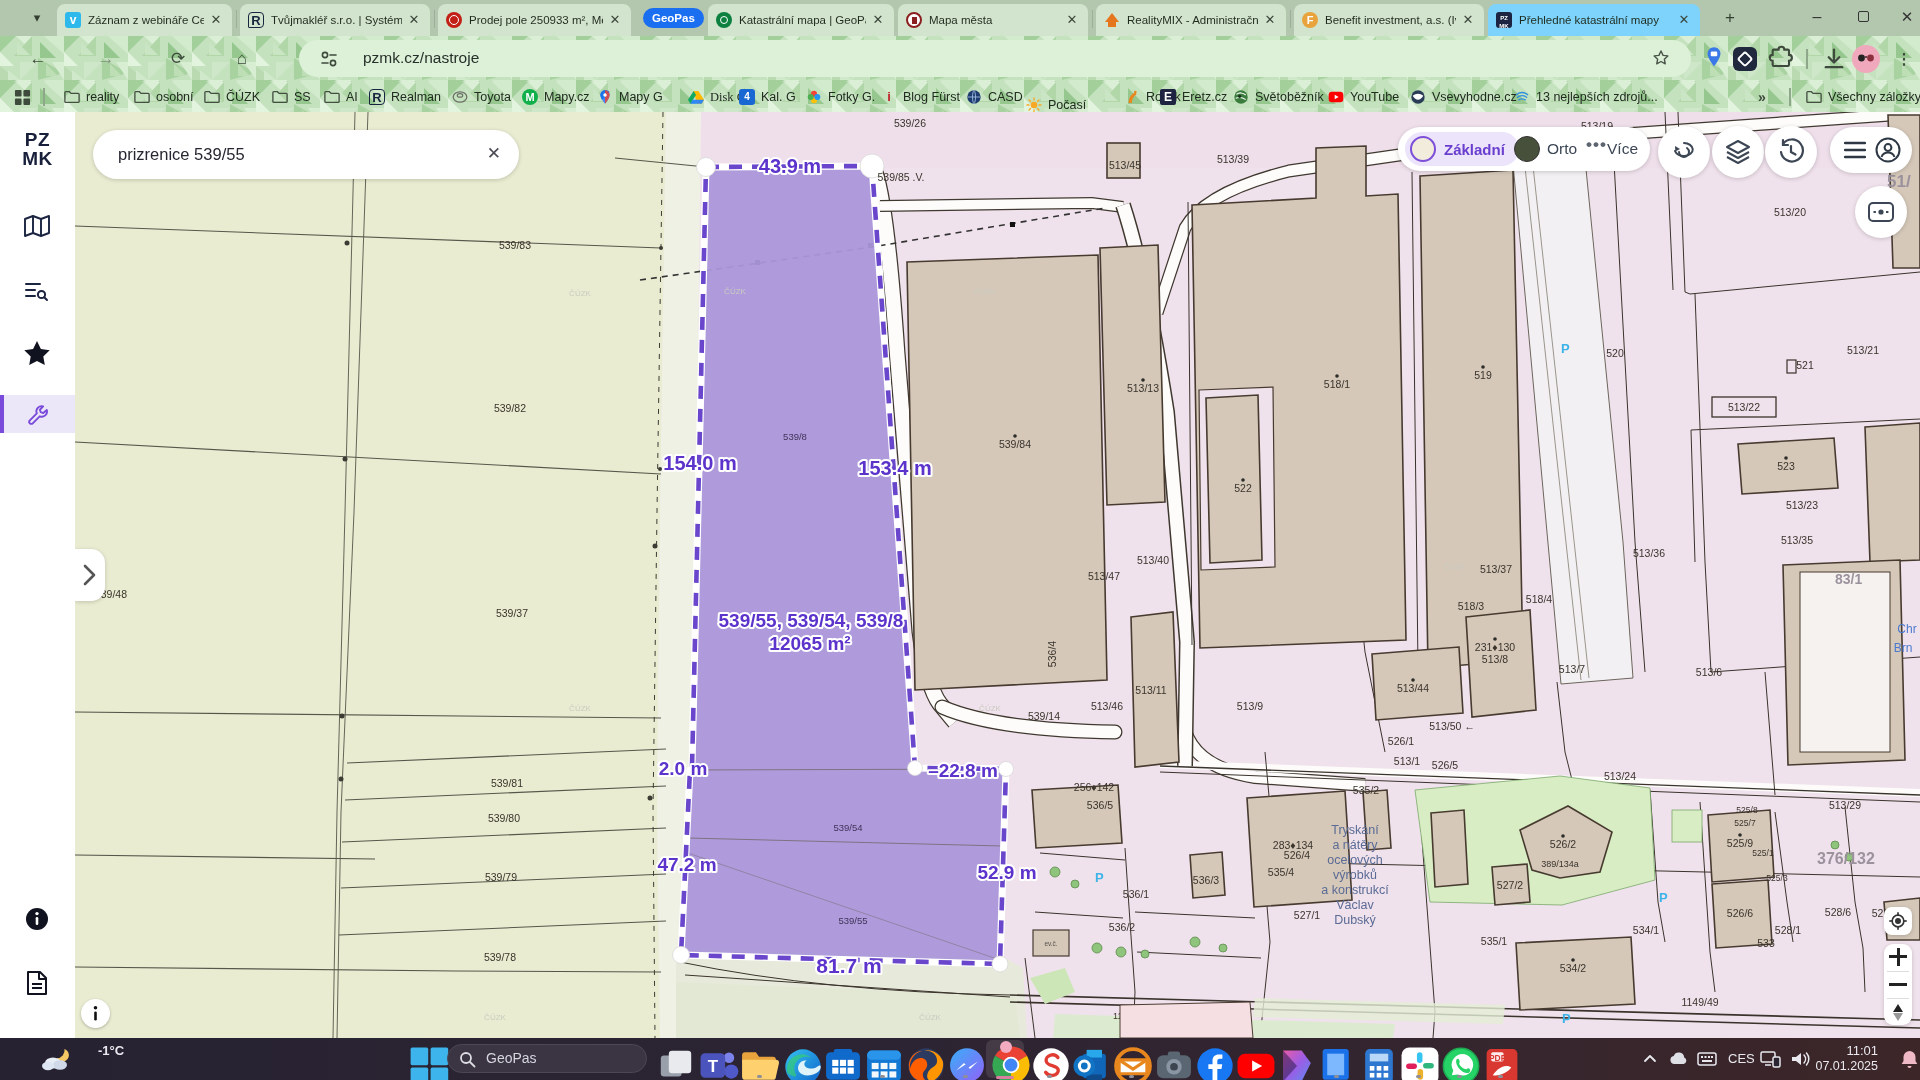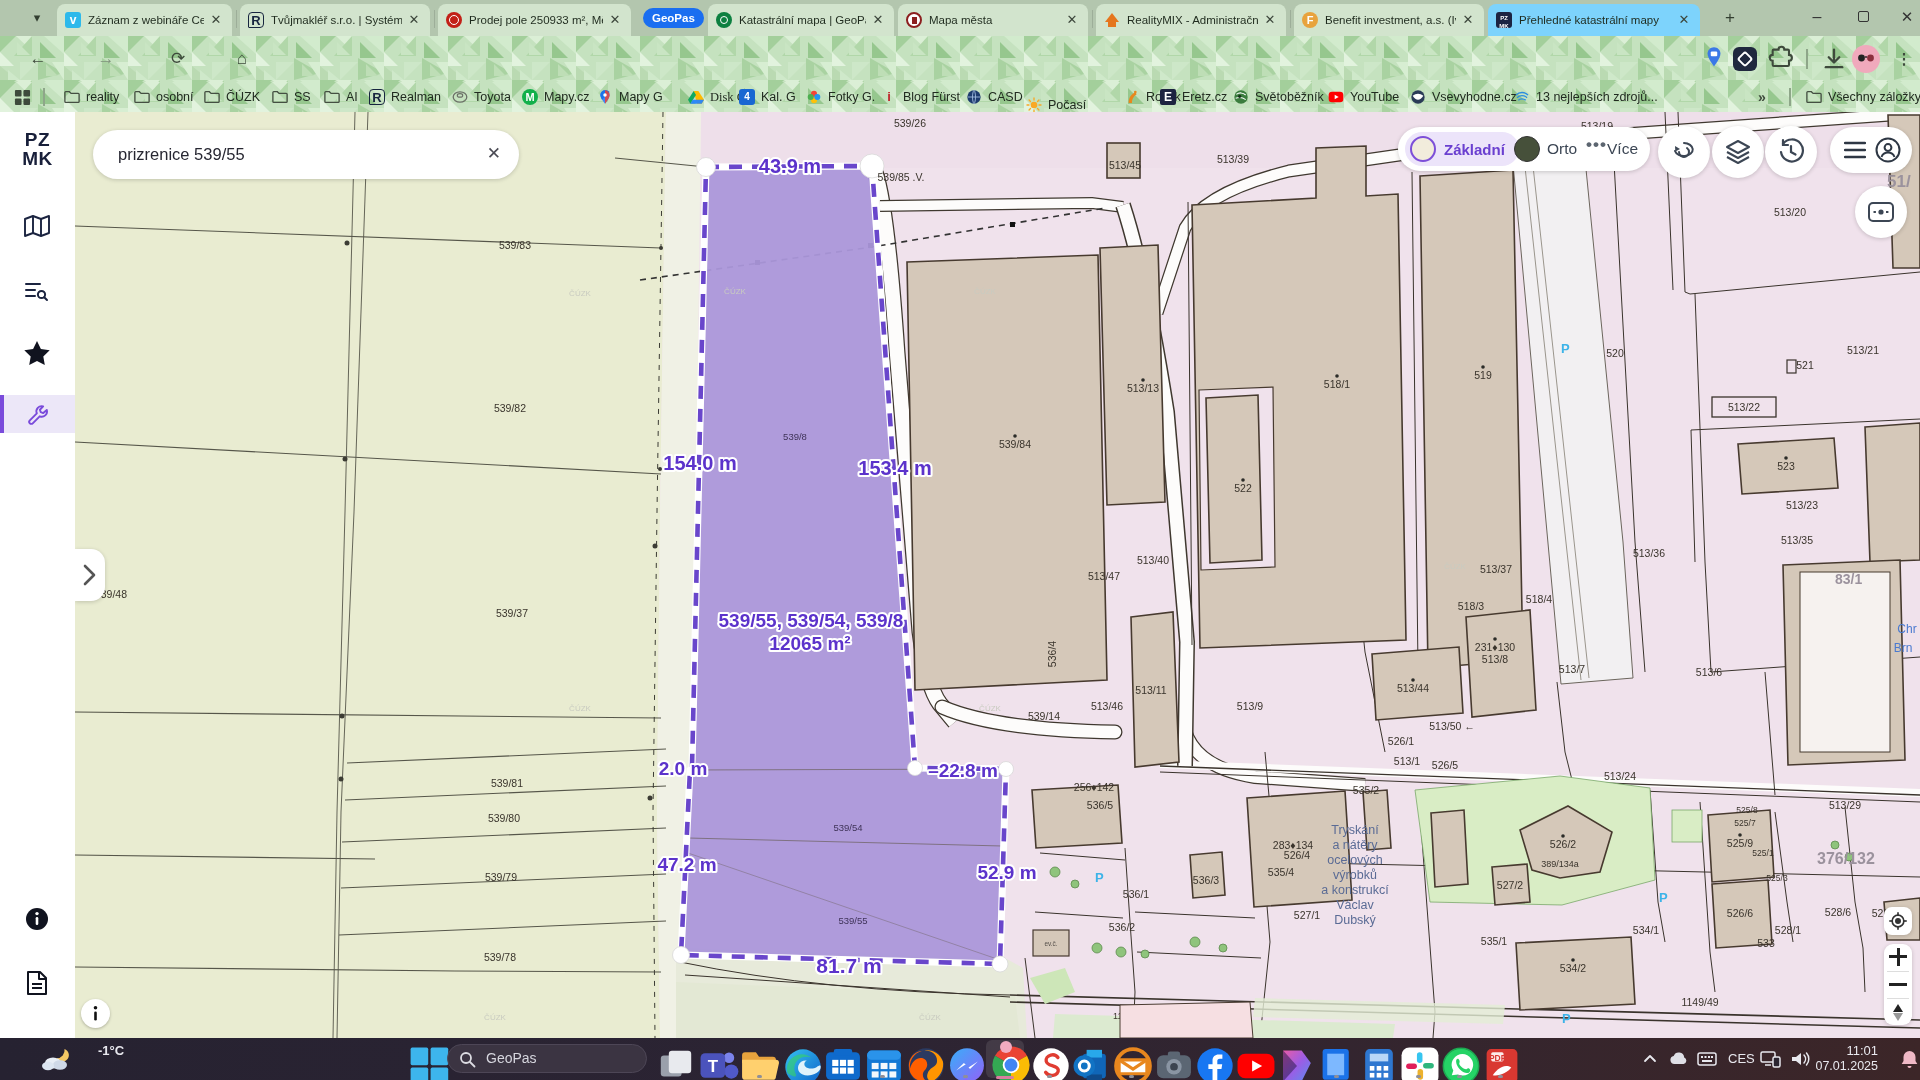--- a/index.html
+++ b/index.html
@@ -131,20 +131,34 @@
           <path d="M46 28L58 40L46 40Z" fill="#bedeb6"></path>
           <path d="M8 34L20 44L8 44Z" fill="#cfe9ca"></path>
         </pattern>
       </defs>
       <rect width="1920" height="76" fill="url(#tri)"></rect>
     </svg>
     <div class="navic" style="left:24px;">←</div>
     <div class="navic" style="left:92px;color:#7f917c;">→</div>
     <div class="navic" style="left:164px;">⟳</div>
     <div class="navic" style="left:228px;">⌂</div>
+    <div id="omnibox">
+      <svg style="position:absolute;left:20px;top:9px;" width="20" height="20" viewBox="0 0 20 20">
+          <g stroke="#3e4a3c" stroke-width="1.6" fill="none" stroke-linecap="round">
+            <circle cx="6" cy="6" r="2.6"></circle>
+            <line x1="11" y1="6" x2="17" y2="6"></line>
+            <circle cx="14" cy="14" r="2.6"></circle>
+            <line x1="3" y1="14" x2="9" y2="14"></line>
+          </g>
+        </svg>
+      <div class="url">pzmk.cz/nastroje</div>
+      <svg style="position:absolute;right:20px;top:8px;" width="20" height="20" viewBox="0 0 24 24">
+          <path d="M12 3.6l2.5 5.2 5.7.7-4.2 3.9 1.1 5.6-5.1-2.8-5.1 2.8 1.1-5.6-4.2-3.9 5.7-.7z" fill="none" stroke="#4a564a" stroke-width="1.7" stroke-linejoin="round"></path>
+        </svg>
+    </div>
     <svg class="navic" style="left:1700px;" width="26" height="28" viewBox="0 0 24 26">
         <path d="M12 2C8.7 2 6 4.7 6 8c0 4.4 6 12 6 12s6-7.6 6-12c0-3.3-2.7-6-6-6z" fill="#3b78e7"></path>
         <rect x="9" y="6" width="6" height="4.5" rx="1" fill="#fff"></rect>
       </svg>
     <div class="navic" style="left:1733px;top:11px;width:24px;height:24px;background:#20283e;border-radius:6px;">
         <span style="position:absolute;left:6px;top:6px;width:12px;height:12px;border:2px solid #fff;border-radius:3px;transform:rotate(45deg);"></span>
       </div>
     <svg class="navic" style="left:1768px;" width="26" height="26" viewBox="0 0 24 24">
         <path d="M9 4a2.5 2.5 0 015 0h3a1 1 0 011 1v3.5a2.5 2.5 0 010 5V17a1 1 0 01-1 1H5a1 1 0 01-1-1v-3.5a2.5 2.5 0 010-5V5a1 1 0 011-1z" fill="none" stroke="#3e4a3c" stroke-width="1.8"></path>
       </svg>

